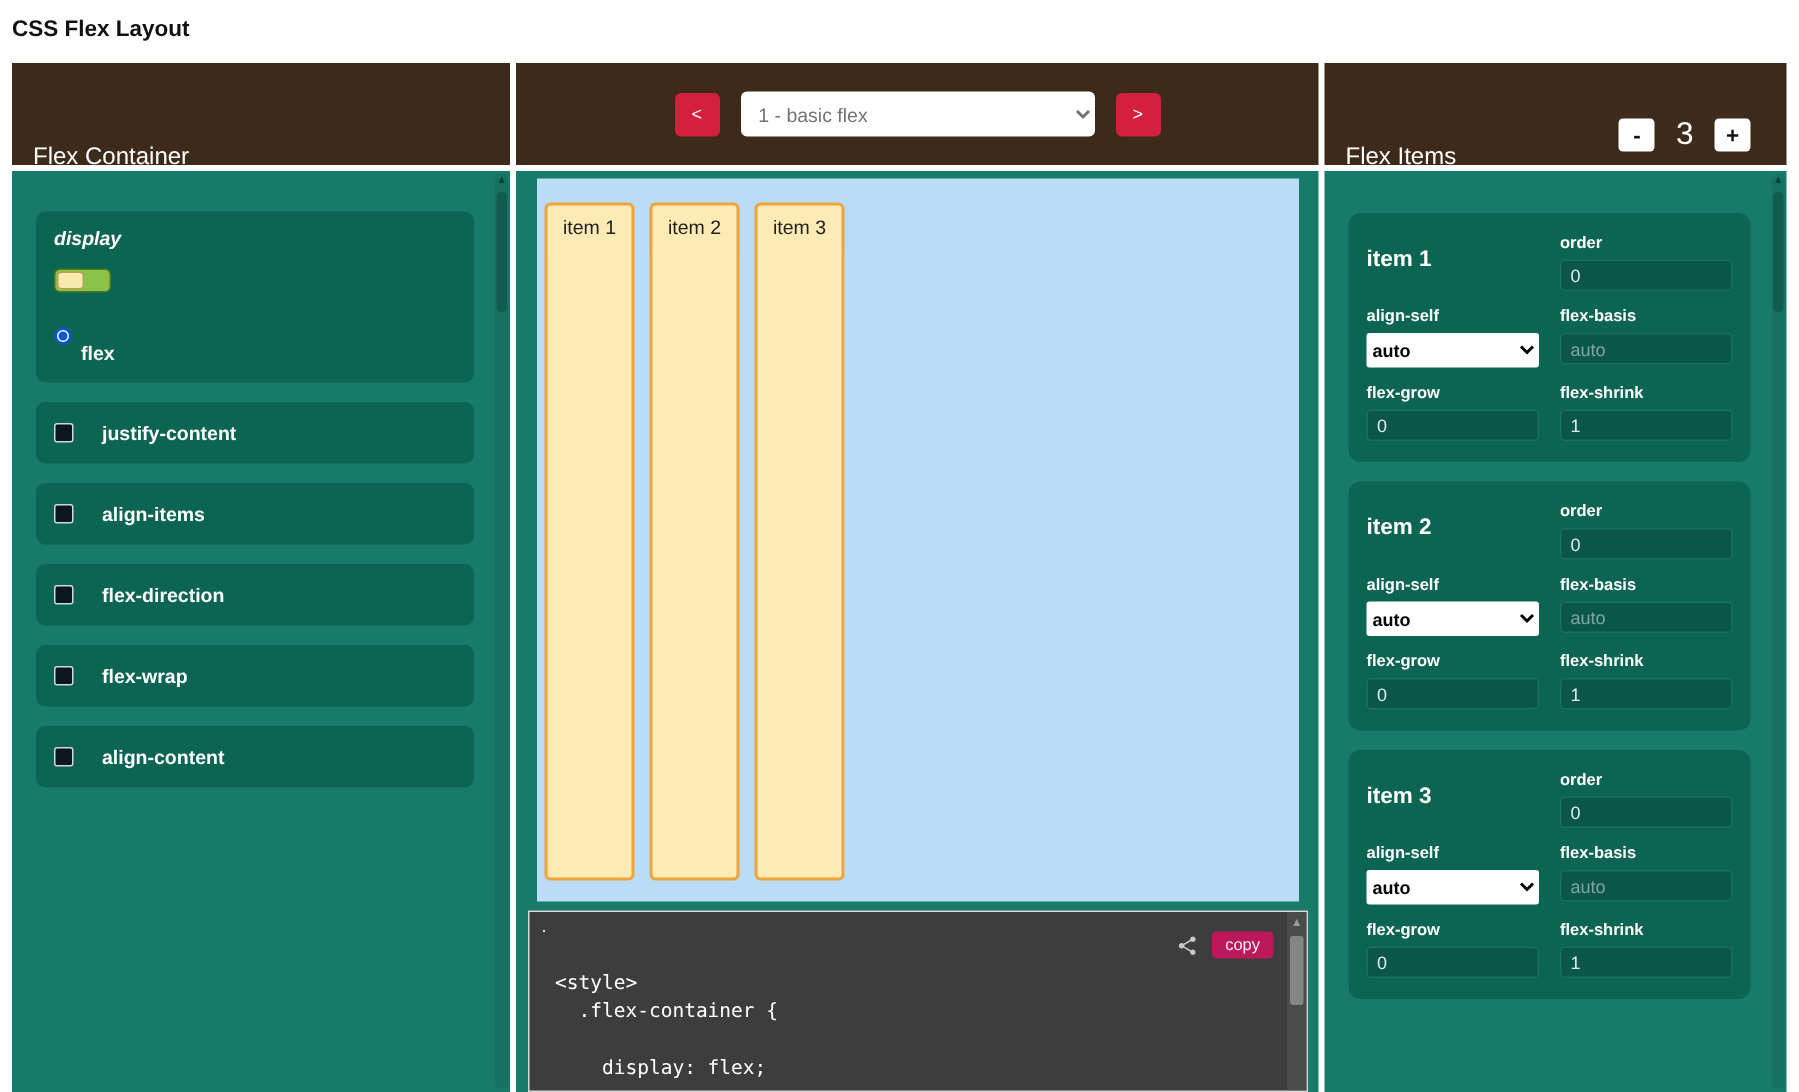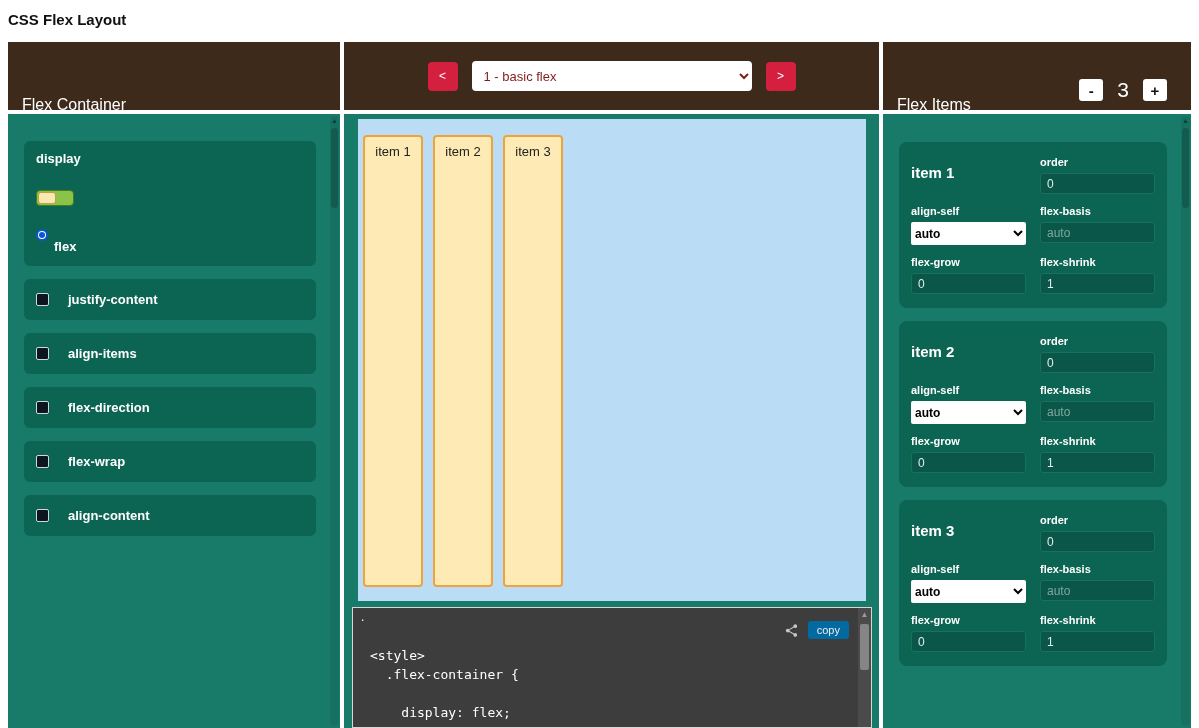--- a/index.html
+++ b/index.html
@@ -18,47 +18,47 @@
   .col-right{width:308px;}
   .col-header{height:68px;flex:0 0 68px;background:var(--header-brown);color:#fff;position:relative;margin-bottom:4px;}
   .col-header .hdr-title{position:absolute;top:14px;left:14px;font-size:16px;margin-top:40px;}
   .col-body{flex:1;background:var(--teal-bg);position:relative;overflow:hidden;}
 
   
   .left-body{padding:27px 24px 14px 16px;}
   .opt-panel{background:var(--panel-teal);border-radius:6px;margin-bottom:13px;color:#fff;}
   .display-panel{padding:10px 12px 12px 12px;}
   .opt-label{font-size:13px;font-weight:bold;color:#fff;}
-  .display-panel .opt-label{margin-bottom:24px;}
+  .display-panel .opt-label{margin-bottom:13px;font-style:italic;}
   .toggle{width:38px;height:16px;background:#8bc34a;border:1px solid #4c7a1e;border-radius:4px;position:relative;margin-bottom:10px;cursor:pointer;}
   .toggle .knob{position:absolute;left:1px;top:1px;width:18px;height:12px;background:#f7e9b0;border:1px solid #b9a14e;border-radius:3px;}
   .radio-row{display:flex;align-items:center;gap:6px;cursor:pointer;}
   .radio{width:12px;height:12px;border:2px solid #0b57d0;border-radius:50%;background:#fff;display:inline-flex;align-items:center;justify-content:center;flex:0 0 auto;}
   .radio-dot{width:6px;height:6px;border-radius:50%;background:#0b57d0;}
   .radio-label{font-size:13px;font-weight:bold;color:#fff;margin-top:23px;}
   .option-row{display:flex;align-items:center;gap:19px;padding:12px;height:41px;cursor:pointer;}
   .checkbox{width:13px;height:13px;background:#0c1520;border:1px solid #cfd8dc;border-radius:2px;flex:0 0 auto;}
 
   
   .col-scrollbar{position:absolute;top:2px;right:1px;bottom:2px;width:9px;background:rgba(0,0,0,0.08);border-radius:4px;}
   .sb-arrow{display:block;text-align:center;font-size:7px;line-height:10px;color:#073f33;}
   .sb-thumb{width:7px;height:80px;margin:2px auto 0;background:rgba(0,0,0,0.18);border-radius:3px;}
 
   
   .mid-header{display:flex;align-items:center;justify-content:center;gap:14px;}
   .nav-btn{width:30px;height:29px;background:var(--accent-red);color:#fff;border:none;border-radius:4px;font-size:12px;cursor:pointer;font-family:inherit;}
-  .example-select{width:280px;height:30px;border:none;border-radius:4px;background:#fff;color:#7f1d1d;font-size:13px;padding:0 8px;font-family:inherit;}
+  .example-select{width:236px;height:30px;border:none;border-radius:4px;background:#fff;color:#737373;font-size:13px;padding:0 8px;font-family:inherit;}
   .mid-body{display:flex;flex-direction:column;padding:5px 7px 0 8px;}
   .flex-preview{height:482px;flex:0 0 482px;margin:0 6px;background:var(--preview-blue);display:flex;align-items:stretch;}
   .flex-item{width:60px;margin:16px 5px 14px 5px;background:var(--item-yellow);border:2px solid var(--item-border);border-radius:4px;font-size:13px;color:#222;text-align:center;padding-top:7px;}
   .code-panel{flex:1;margin-top:6px;background:var(--code-bg);border:1px solid #d7d7d7;position:relative;overflow:hidden;}
   .code-dot{position:absolute;top:2px;left:8px;color:#fff;font-size:12px;}
   .code-toolbar{position:absolute;top:13px;right:22px;display:flex;align-items:center;gap:9px;}
   .share-icon{display:inline-flex;cursor:pointer;}
-  .copy-btn{background:#0369a1;color:#eee;border:none;border-radius:3px;font-size:11px;padding:3px 9px;cursor:pointer;font-family:inherit;}
+  .copy-btn{background:#be185d;color:#eee;border:none;border-radius:3px;font-size:11px;padding:3px 9px;cursor:pointer;font-family:inherit;}
   .code-text{margin:38px 0 0 17px;color:#fff;font-family:"DejaVu Sans Mono",monospace;font-size:13px;line-height:19px;white-space:pre;}
   .code-scrollbar{position:absolute;top:0;right:0;bottom:0;width:13px;background:#4b4b4b;}
   .code-scrollbar .sb-arrow{color:#9a9a9a;font-size:8px;line-height:14px;}
   .code-scrollbar .sb-thumb{width:9px;height:46px;background:#858585;border-radius:2px;margin:2px auto 0;}
 
   
   .right-header .count-controls{position:absolute;right:24px;bottom:8px;display:flex;align-items:center;gap:14px;}
   .count-btn{width:24px;height:22px;background:#fff;color:#111;border:none;border-radius:3px;font-size:15px;font-weight:bold;line-height:1;cursor:pointer;font-family:inherit;}
   .item-count{font-size:21px;color:#fff;}
   .right-body{padding:28px 24px 14px 16px;}

